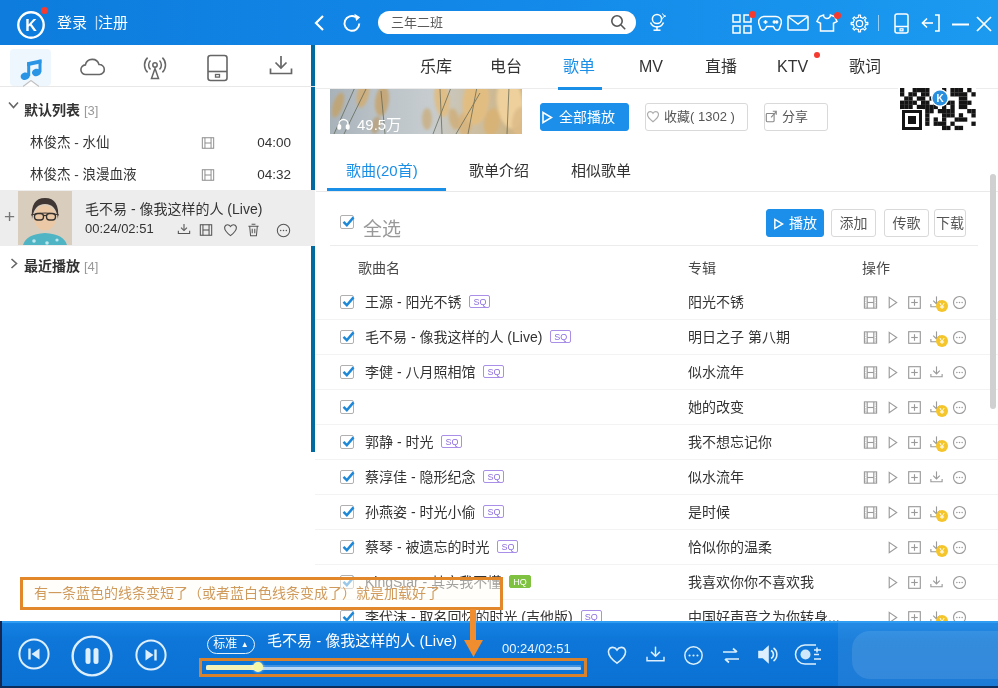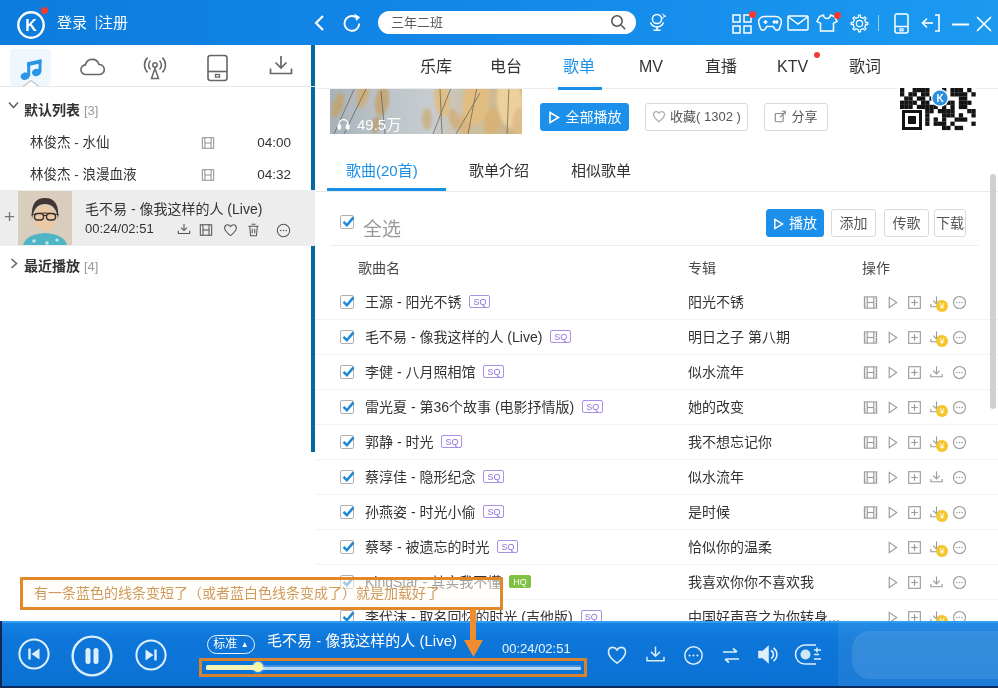--- a/index.html
+++ b/index.html
@@ -24,21 +24,21 @@
 #npthumb{position:absolute;left:18px;top:1px;width:54px;height:54px}
 .npicon{position:absolute;top:178px}
 
 .nav{position:absolute;top:45px;height:45px;line-height:43px;font-size:16px;color:#333}
 .nav.on{color:#1a8fe8}
 #navu{position:absolute;left:558px;top:87px;width:44px;height:3px;background:#1a8fe8}
 .reddot{position:absolute;width:6px;height:6px;border-radius:50%;background:#f53b30}
 
 #hairline{position:absolute;left:316px;top:88px;width:682px;height:1px;background:#ececec}
 #banner{position:absolute;left:330px;top:89px;width:192px;height:45px;overflow:hidden}
-.btn{position:absolute;height:28px;line-height:26px;font-size:14px;text-align:center;border-radius:3px}
+.btn{position:absolute;height:28px;line-height:26px;font-size:14px;border-radius:3px}
 .btn.blue{background:#1b8fe9;color:#fff;border:1px solid #1b8fe9}
 .btn.white{background:#fff;color:#555;border:1px solid #d9d9d9}
 
 .tab2{position:absolute;top:156px;height:30px;line-height:30px;font-size:15px;color:#333}
 #tab2u{position:absolute;left:327px;top:188px;width:119px;height:3px;background:#1a8fe8}
 #tabline{position:absolute;left:316px;top:191px;width:682px;height:1px;background:#e9e9e9}
 
 .cb{position:absolute;width:14px;height:14px;background:#fff;border:1px solid #b0b0b0;border-radius:2px}
 .cb svg{position:absolute;left:0px;top:-2px;width:15px;height:15px}
 .btn2{position:absolute;top:209px;height:28px;line-height:26px;font-size:14px;text-align:center;border-radius:3px}
@@ -557,21 +557,20 @@
         <circle cx="8" cy="8" r="0.8" fill="#9a9a9a" stroke="none"></circle>
         <circle cx="10.8" cy="8" r="0.8" fill="#9a9a9a" stroke="none"></circle>
       </svg>
 </div>
 <div class="trow" style="top:390px">
 <span class="cb">
         <svg viewBox="0 0 18 18">
           <path d="M3 9.5 L7 13.5 L15 4" fill="none" stroke="#1d88d8" stroke-width="3"></path>
         </svg>
       </span>
-<span class="sname">雷光夏 - 第36个故事 (电影抒情版)<span class="badge sq">SQ</span></span>
 <span class="alb">她的改变</span>
 <svg class="oi" style="left:548px" viewBox="0 0 16 16">
         <rect x="1.5" y="2" width="13" height="12" fill="none"></rect>
         <line x1="4.5" y1="2" x2="4.5" y2="14"></line>
         <line x1="11.5" y1="2" x2="11.5" y2="14"></line>
         <line x1="4.5" y1="8" x2="11.5" y2="8"></line>
         <line x1="2.6" y1="4.2" x2="3.4" y2="4.2"></line>
         <line x1="2.6" y1="6.6" x2="3.4" y2="6.6"></line>
         <line x1="2.6" y1="9.4" x2="3.4" y2="9.4"></line>
         <line x1="2.6" y1="11.8" x2="3.4" y2="11.8"></line>

